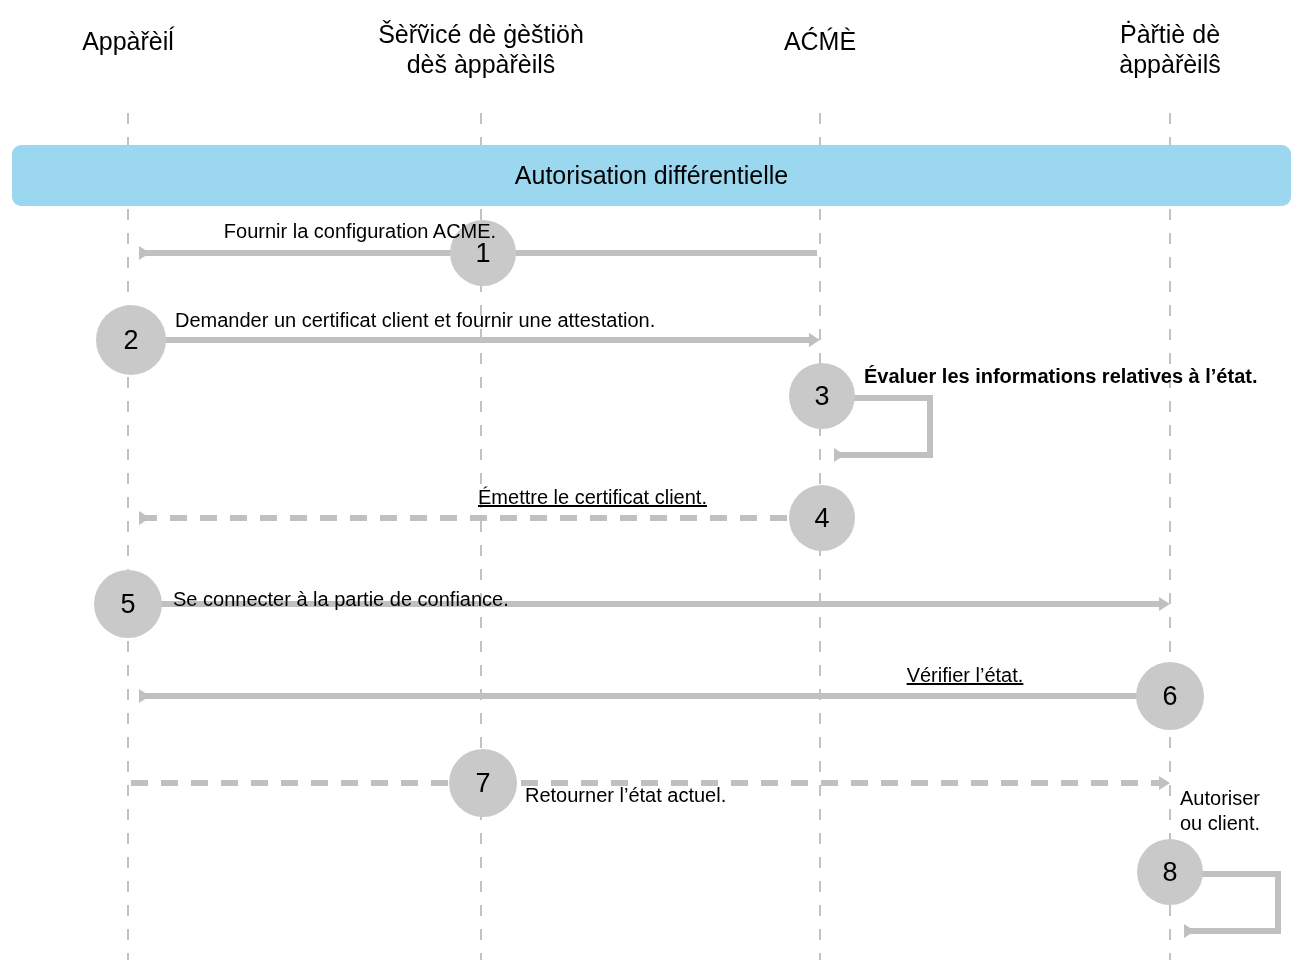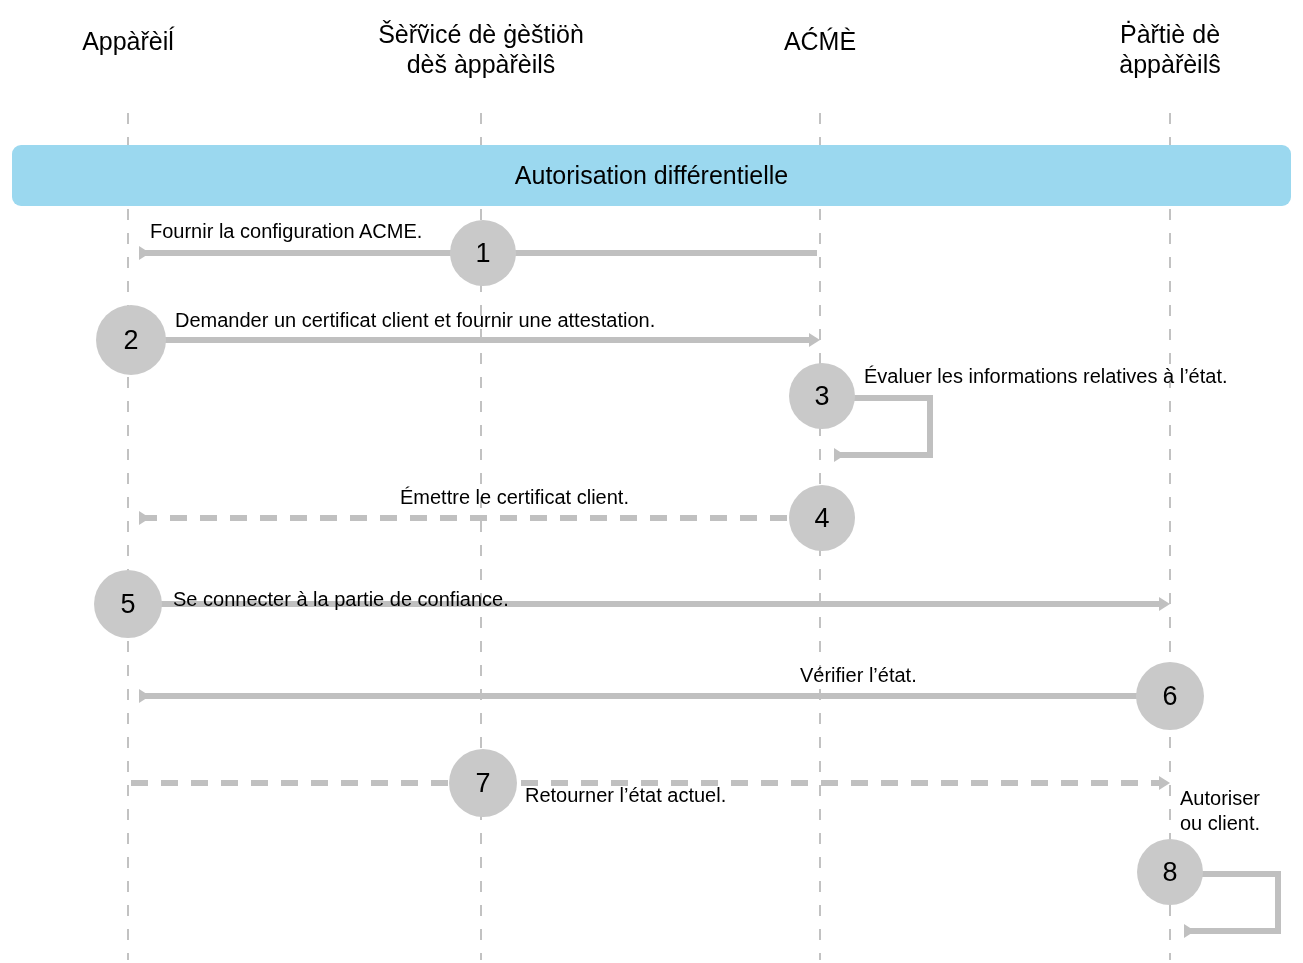--- a/index.html
+++ b/index.html
@@ -70,21 +70,21 @@
   }
 
   
   .msg-label {
     position: absolute;
     font-size: 20px;
     line-height: 25px;
     color: #000000;
     white-space: pre-line;
   }
-  .msg-label.right { text-align: left; }
+  .msg-label.right { text-align: center; text-decoration: underline; }
   .msg-label.left  { text-align: left; }
 </style>
 </head>
 <body>
 
 <div id="canvas">
 
   <svg id="vec" viewBox="0 0 1303 963" xmlns="http://www.w3.org/2000/svg">
     <defs>
       <marker id="ah-left" markerWidth="14" markerHeight="14" refX="11" refY="7" orient="auto" markerUnits="userSpaceOnUse">
@@ -132,23 +132,23 @@
         <div class="badge" style="left: 450px; top: 220px; width: 66px; height: 66px; background: rgb(201, 201, 201);">1</div>
         <div class="badge" style="left: 96px; top: 305px; width: 70px; height: 70px; background: rgb(201, 201, 201);">2</div>
         <div class="badge" style="left: 789px; top: 363px; width: 66px; height: 66px; background: rgb(201, 201, 201);">3</div>
         <div class="badge" style="left: 789px; top: 485px; width: 66px; height: 66px; background: rgb(201, 201, 201);">4</div>
         <div class="badge" style="left: 94px; top: 570px; width: 68px; height: 68px; background: rgb(201, 201, 201);">5</div>
         <div class="badge" style="left: 1136px; top: 662px; width: 68px; height: 68px; background: rgb(201, 201, 201);">6</div>
         <div class="badge" style="left: 449px; top: 749px; width: 68px; height: 68px; background: rgb(201, 201, 201);">7</div>
         <div class="badge" style="left: 1137px; top: 839px; width: 66px; height: 66px; background: rgb(201, 201, 201);">8</div>
       </div>
     <div id="labels">
-        <div class="msg-label left" style="left: 150px; top: 219px; width: 420px;">Fournir la configuration ACME.</div>
+        <div class="msg-label left" style="left: 150px; top: 219px; width: 420px; text-align: center;">Fournir la configuration ACME.</div>
         <div class="msg-label left" style="left: 175px; top: 308px; width: 640px;">Demander un certificat client et fournir une attestation.</div>
-        <div class="msg-label left" style="left: 864px; top: 364px; width: 420px;">Évaluer les informations relatives à l’état.</div>
+        <div class="msg-label left" style="left: 864px; top: 364px; width: 420px; font-weight: bold;">Évaluer les informations relatives à l’état.</div>
         <div class="msg-label right" style="left: 400px; top: 485px; width: 385px;">Émettre le certificat client.</div>
         <div class="msg-label left" style="left: 173px; top: 571px; width: 500px; margin-top: 16px;">Se connecter à la partie de confiance.</div>
         <div class="msg-label right" style="left: 800px; top: 663px; width: 330px;">Vérifier l’état.</div>
         <div class="msg-label left" style="left: 525px; top: 751px; width: 380px; margin-top: 32px;">Retourner l’état actuel.</div>
         <div class="msg-label left" style="left: 1180px; top: 786px; width: 120px;">Autoriser
 ou client.</div>
       </div>
 
   </div>
 </div>

